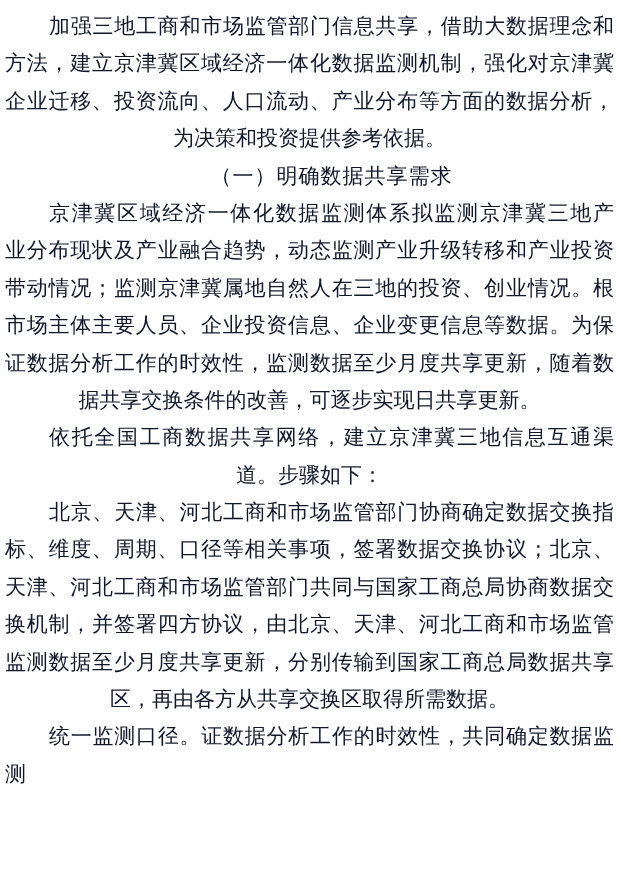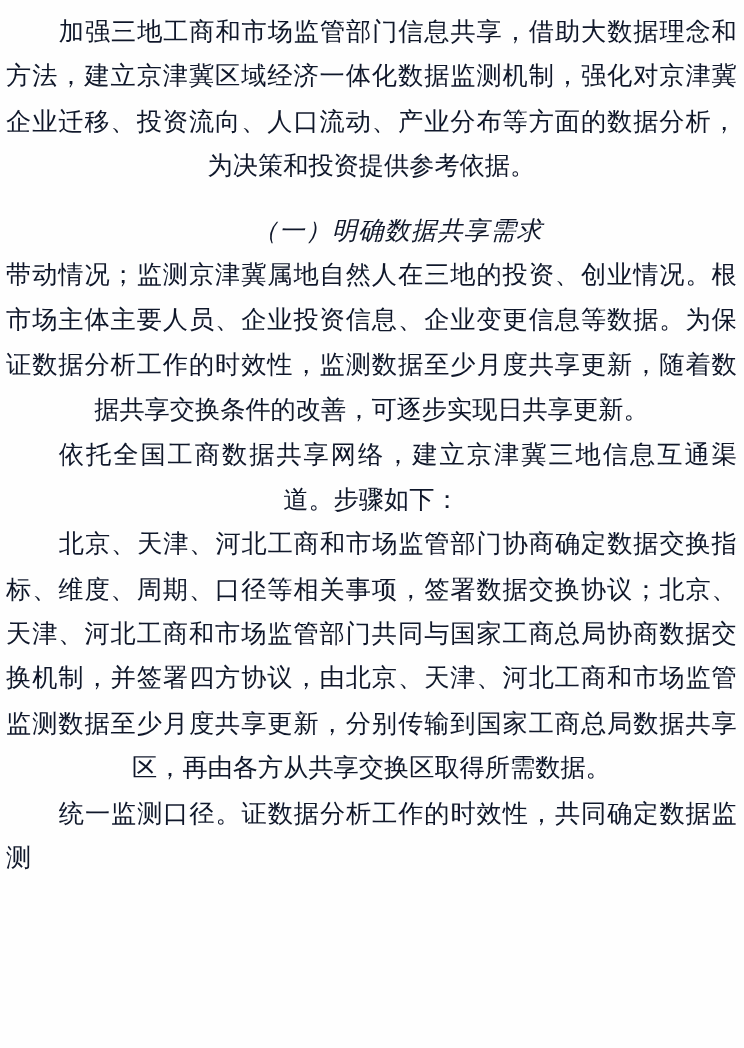--- a/index.html
+++ b/index.html
@@ -30,34 +30,34 @@
     white-space: normal;
     text-align: justify;
     text-align-last: justify;
     text-justify: inter-character;
   }
   .indent {
     text-indent: 44px;
   }
   
   .heading {
-    font-style: italic;
     letter-spacing: 1px;
-    margin-top: 16px;
   }
 </style>
 </head>
 <body>
 
 <div class="page">
   <div class="line indent fill">加强三地工商和市场监管部门信息共享，借助大数据理念和</div>
   <div class="line fill">方法，建立京津冀区域经济一体化数据监测机制，强化对京津冀</div>
   <div class="line fill">企业迁移、投资流向、人口流动、产业分布等方面的数据分析，</div>
   <div class="line">为决策和投资提供参考依据。</div>
   <div class="line indent heading">（一）明确数据共享需求</div>
+  <div class="line indent fill">京津冀区域经济一体化数据监测体系拟监测京津冀三地产</div>
+  <div class="line fill">业分布现状及产业融合趋势，动态监测产业升级转移和产业投资</div>
   <div class="line fill">带动情况；监测京津冀属地自然人在三地的投资、创业情况。根</div>
   <div class="line fill">市场主体主要人员、企业投资信息、企业变更信息等数据。为保</div>
   <div class="line fill">证数据分析工作的时效性，监测数据至少月度共享更新，随着数</div>
   <div class="line">据共享交换条件的改善，可逐步实现日共享更新。</div>
   <div class="line indent fill">依托全国工商数据共享网络，建立京津冀三地信息互通渠</div>
   <div class="line">道。步骤如下：</div>
   <div class="line indent fill">北京、天津、河北工商和市场监管部门协商确定数据交换指</div>
   <div class="line fill">标、维度、周期、口径等相关事项，签署数据交换协议；北京、</div>
   <div class="line fill">天津、河北工商和市场监管部门共同与国家工商总局协商数据交</div>
   <div class="line fill">换机制，并签署四方协议，由北京、天津、河北工商和市场监管</div>

